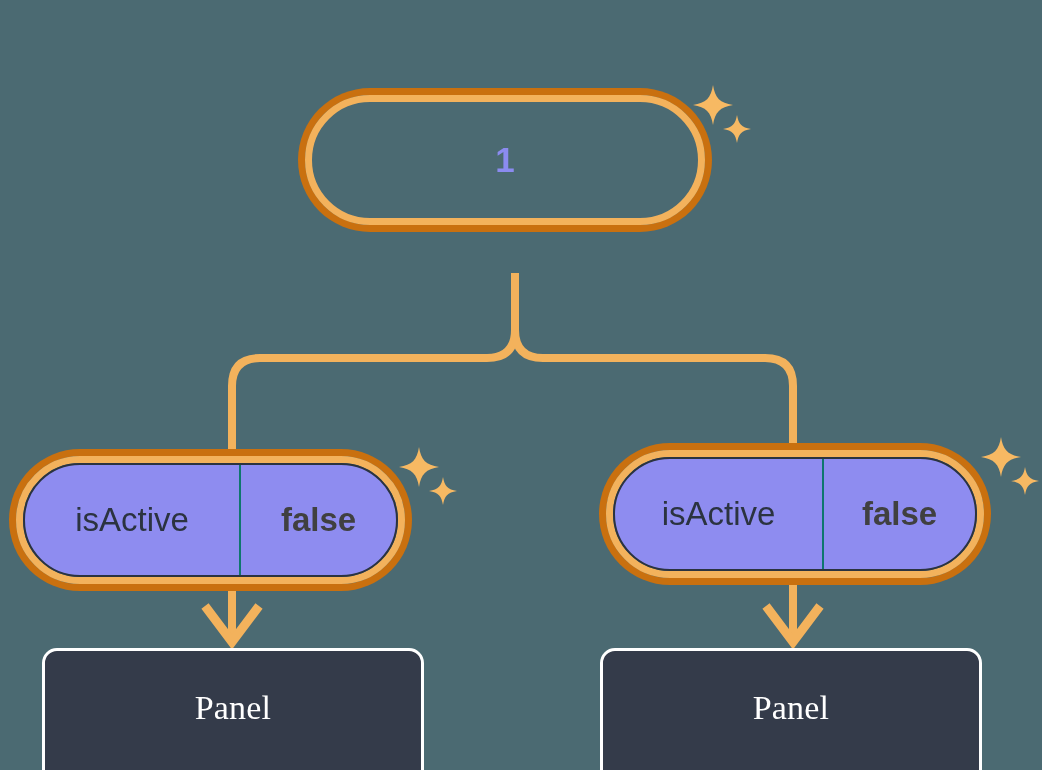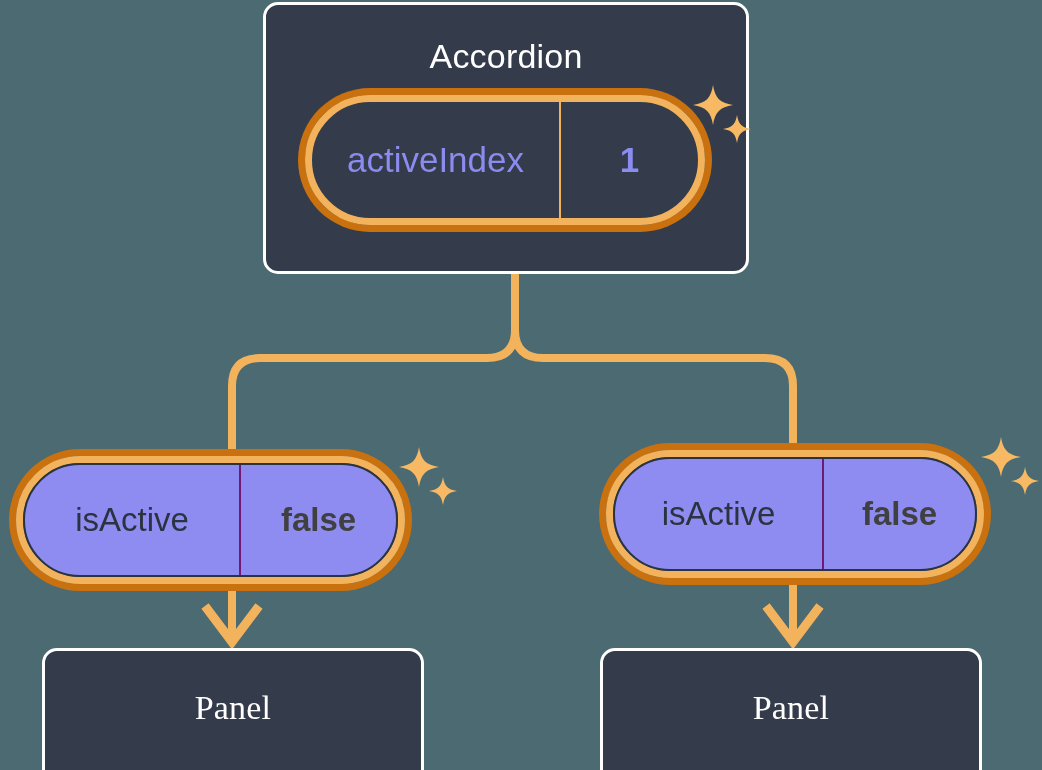--- a/index.html
+++ b/index.html
@@ -115,21 +115,21 @@
   }
 
   
   .pill-purple .pill-inner {
     background: #8e8cf0;
     border: 2px solid #2b3340;
   }
   .pill-purple .pill-key {
     color: #2b3340;
     font-size: 33px;
-    border-right: 2px solid #701a75;
+    border-right: 2px solid #0f766e;
   }
   .pill-purple .pill-val {
     color: #404040;
     font-size: 33px;
     font-weight: 700;
   }
 
   #pill-isactive-false {
     left: 16px;
     top: 456px;
@@ -185,27 +185,23 @@
       <line x1="232" y1="584" x2="232" y2="640" stroke="#f3b25c" stroke-width="8"></line>
       <path d="M 205 606 L 232 642 L 259 606" fill="none" stroke="#f3b25c" stroke-width="9" stroke-linecap="butt" stroke-linejoin="miter"></path>
     </g>
 
     <g>
       <line x1="793" y1="578" x2="793" y2="640" stroke="#f3b25c" stroke-width="8"></line>
       <path d="M 766 606 L 793 642 L 820 606" fill="none" stroke="#f3b25c" stroke-width="9" stroke-linecap="butt" stroke-linejoin="miter"></path>
     </g>
   </svg>
 
-  <div class="comp-box" id="accordion-box">
-    <div class="comp-title" id="accordion-title">Accordion</div>
-  </div>
 
   <div class="pill" id="pill-activeindex">
     <div class="pill-inner">
-      <div class="pill-key">activeIndex</div>
       <div class="pill-val">1</div>
     </div>
   </div>
 
   <div class="sparkle-group" id="sparkles-accordion">
     <svg class="sparkle" style="left:0px; top:0px;" width="42" height="42" viewBox="0 0 42 42">
       <path d="M21 1 C23 14 28 19 41 21 C28 23 23 28 21 41 C19 28 14 23 1 21 C14 19 19 14 21 1 Z" fill="#f7b963"></path>
     </svg>
     <svg class="sparkle" style="left:30px; top:30px;" width="30" height="30" viewBox="0 0 30 30">
       <path d="M15 1 C16.5 10 19.5 13.5 29 15 C19.5 16.5 16.5 20 15 29 C13.5 20 10.5 16.5 1 15 C10.5 13.5 13.5 10 15 1 Z" fill="#f7b963"></path>

